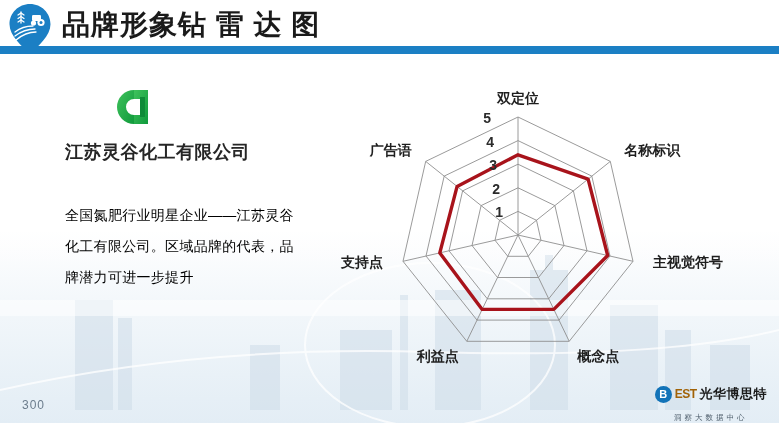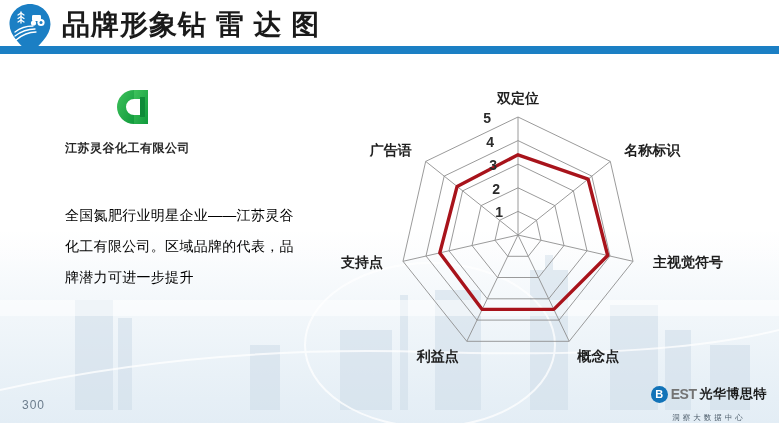--- a/index.html
+++ b/index.html
@@ -21,36 +21,36 @@
   .header{position:absolute;left:0;top:0;width:779px;height:56px;z-index:5;background:#fff;padding-left:11px;}
   .hdr-bar{position:absolute;left:57px;top:46px;width:722px;height:8px;background:#1b7fc4;}
   .hdr-bar2{position:absolute;left:0px;top:46px;width:57px;height:8px;background:#1b7fc4;}
   .pin{position:absolute;left:8px;top:3px;width:44px;height:52px;}
   .title{position:absolute;left:62px;top:6px;height:38px;line-height:38px;
      font-size:28px;font-weight:bold;color:#1a1a1a;letter-spacing:1px;white-space:nowrap;}
 
   
   .left-panel{position:absolute;left:60px;top:88px;width:260px;z-index:4;}
   .glogo{position:absolute;left:55px;top:0px;width:44px;height:40px;}
-  .company{position:absolute;left:5px;top:52px;font-size:12px;font-weight:bold;color:#262626;letter-spacing:.5px;}
+  .company{position:absolute;left:5px;top:52px;font-size:18px;font-weight:bold;color:#262626;letter-spacing:.5px;}
   .desc{position:absolute;left:5px;top:112px;width:235px;font-size:14px;color:#000000;line-height:31px;letter-spacing:.3px;}
 
   
   .radar{position:absolute;left:330px;top:70px;width:449px;height:300px;z-index:4;}
   .radar svg{display:block;}
   .ax-label{font-family:"Liberation Sans","DejaVu Sans",sans-serif;font-size:14px;font-weight:bold;fill:#1f1f1f;}
   .tick-label{font-family:"Liberation Sans","DejaVu Sans",sans-serif;font-size:14px;font-weight:bold;fill:#2b2b2b;}
 
   
   .pageno{position:absolute;left:22px;top:398px;font-size:12px;color:#6b7c8c;z-index:6;letter-spacing:1px;}
   .brand{position:absolute;right:12px;top:385px;z-index:6;display:flex;flex-direction:column;align-items:center;}
   .brand-row{display:flex;align-items:center;gap:3px;}
   .b-mark{width:17px;height:17px;border-radius:50%;background:#1273b8;color:#fff;font-size:11px;
      font-weight:bold;display:flex;align-items:center;justify-content:center;}
-  .b-est{font-size:14px;font-weight:bold;color:#737373;letter-spacing:-.5px;}
+  .b-est{font-size:12px;font-weight:bold;color:#a16207;letter-spacing:-.5px;}
   .b-cn{font-size:13px;font-weight:bold;color:#1a1a1a;letter-spacing:.5px;}
   .b-sub{font-size:7.5px;color:#4a5a68;letter-spacing:3px;margin-top:10px;}
 </style>
 </head>
 <body>
 
 <div id="slide">
 
   <div class="bg-wrap">
     <div class="bg-sky"></div>

